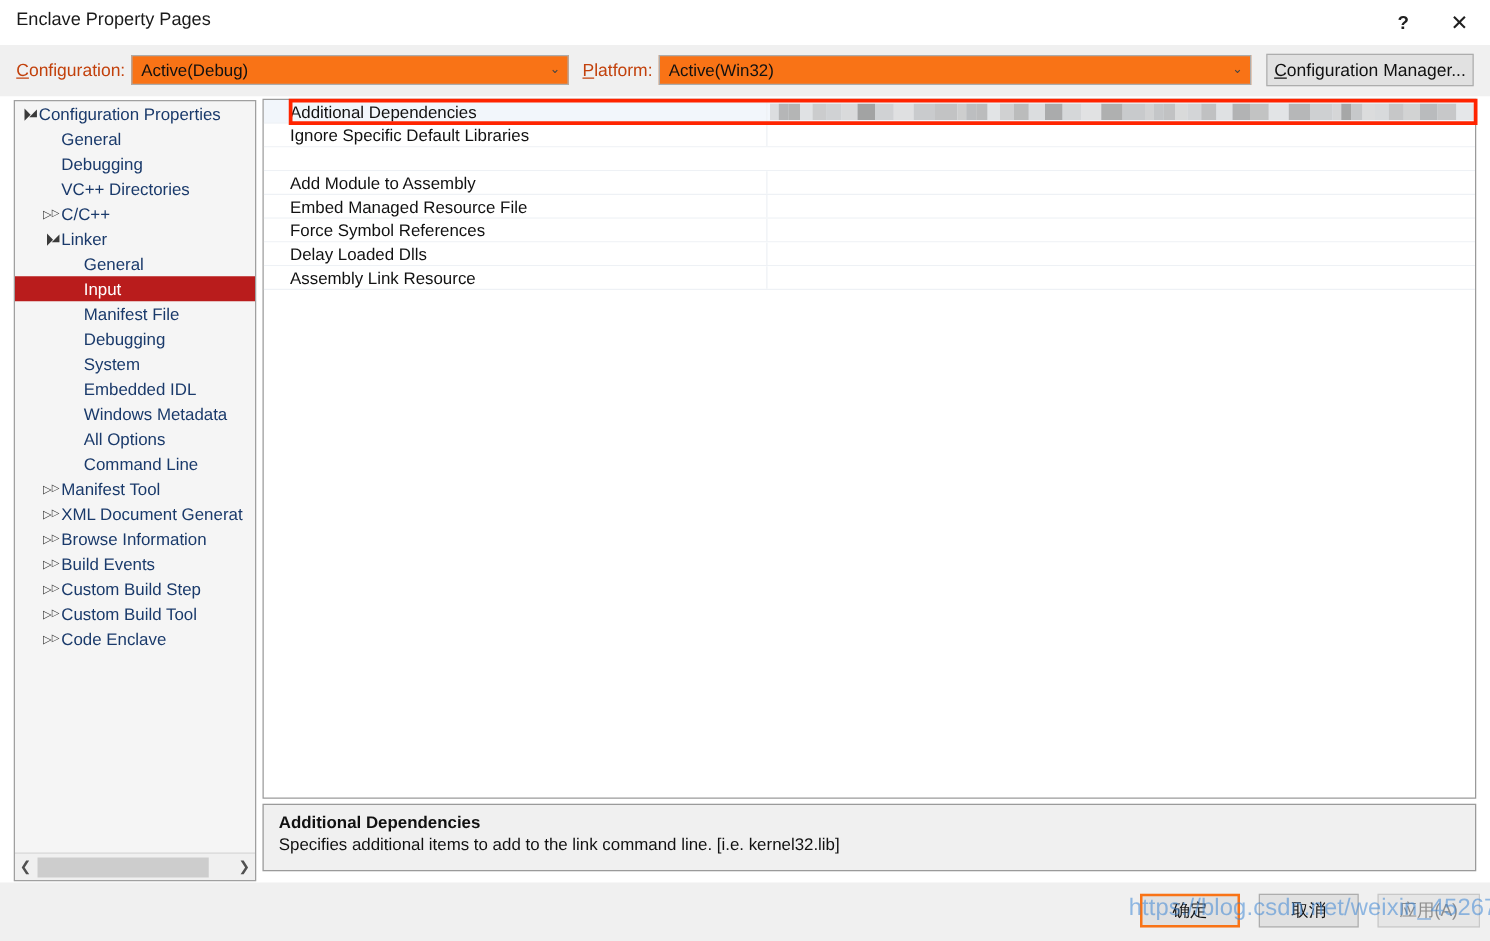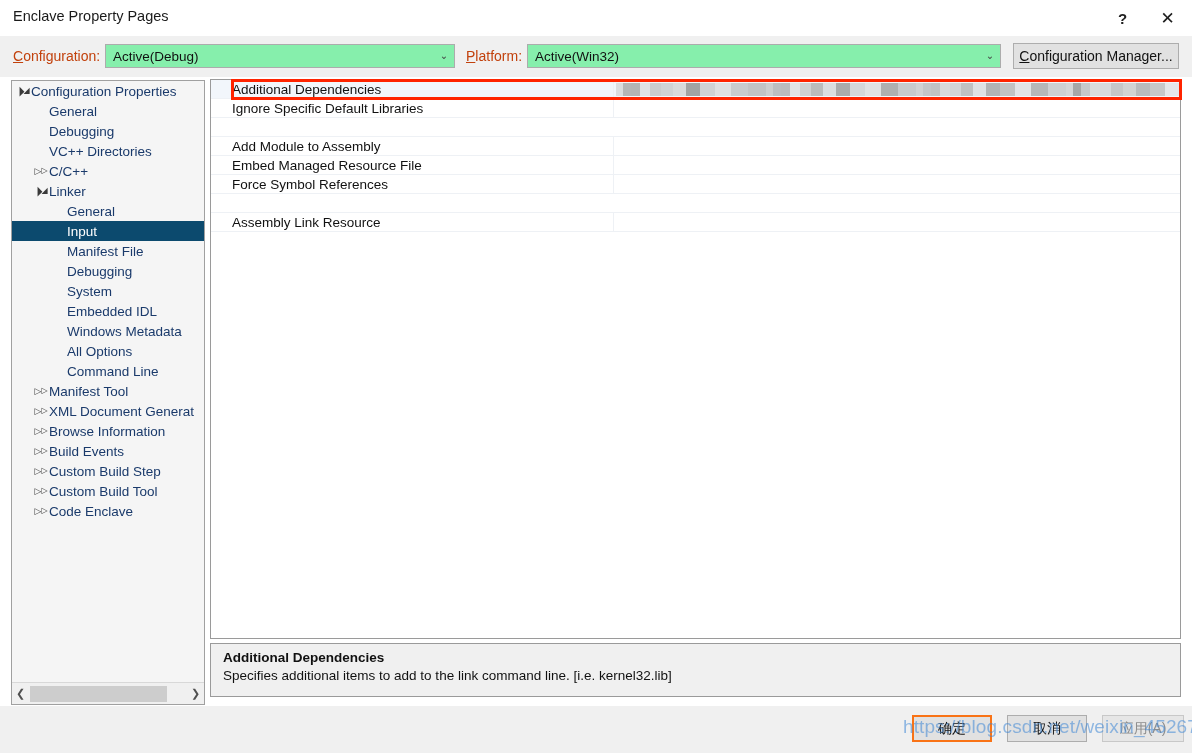--- a/index.html
+++ b/index.html
@@ -49,21 +49,21 @@
     font-size: 14px; color: #c2410c;
     white-space: nowrap;
   }
   .lbl .u { text-decoration: underline; }
   .lbl-config { left: 13px; top: 48px; }
   .lbl-platform { left: 466px; top: 48px; }
 
   .combo {
     position: absolute;
     height: 24px;
-    background: #86efac;
+    background: #f97316;
     border: 1px solid #acacac;
     display: flex; align-items: center;
     cursor: default;
   }
   .combo .val {
     font-size: 13.5px; color: #111;
     padding-left: 7px;
     flex: 1;
     white-space: nowrap; overflow: hidden;
   }
@@ -103,21 +103,21 @@
   .tree-row {
     position: relative;
     height: 20px;
     display: flex; align-items: center;
     font-size: 13.5px;
     color: #1a3a6b;
     white-space: nowrap;
     cursor: default;
   }
   .tree-row.selected {
-    background: #0c4a6e;
+    background: #b91c1c;
     color: #ffffff;
   }
   .tw {
     width: 14px; min-width: 14px;
     font-size: 8px; color: #3a3a3a;
     display: flex; align-items: center; justify-content: center;
     line-height: 1;
   }
   .tw.expanded::before { content: "\25E2"; transform: rotate(-45deg) translate(0px,0px); font-size: 9px; }
   .tw.collapsed::before { content: "\25B7"; font-size: 9px; }
@@ -475,20 +475,21 @@
         </div>
         <div class="grid-row">
           <div class="grid-name">Embed Managed Resource File</div>
           <div class="grid-value"></div>
         </div>
         <div class="grid-row">
           <div class="grid-name">Force Symbol References</div>
           <div class="grid-value"></div>
         </div>
         <div class="grid-row">
+          <div class="grid-name">Delay Loaded Dlls</div>
           <div class="grid-value"></div>
         </div>
         <div class="grid-row">
           <div class="grid-name">Assembly Link Resource</div>
           <div class="grid-value"></div>
         </div>
       </div>
   </div>
 
   <div class="red-box"></div>

